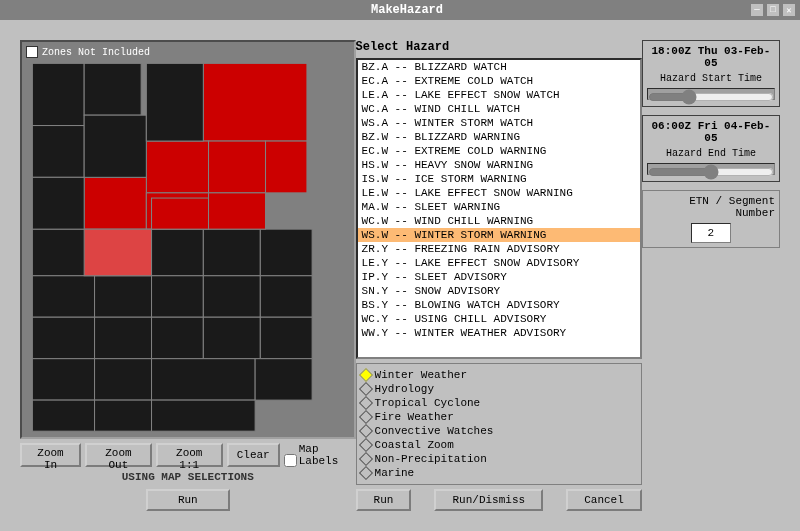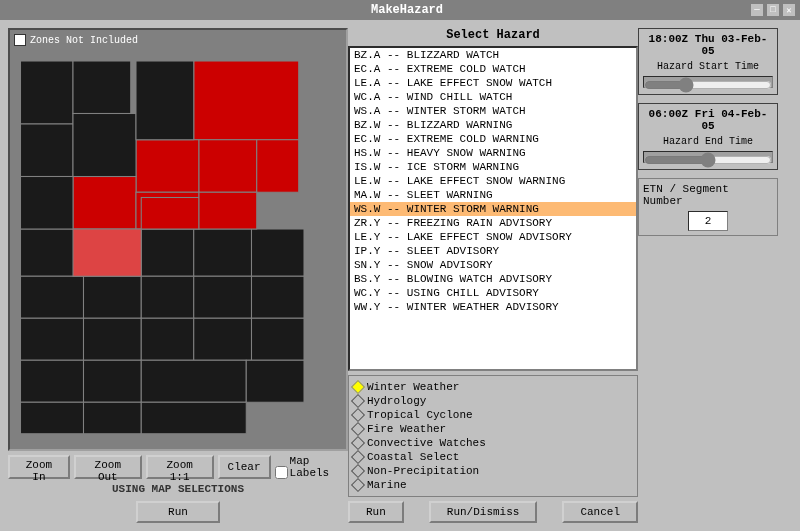--- a/index.html
+++ b/index.html
@@ -38,21 +38,21 @@
       font-size: 9px;
       cursor: pointer;
       display: flex;
       align-items: center;
       justify-content: center;
     }
 
     .main-content {
       display: flex;
       height: calc(531px - 20px);
-      padding: 8px;
+      padding: 20px;
       gap: 0;
     }
 
     
     .left-panel {
       width: 340px;
       display: flex;
       flex-direction: column;
       gap: 4px;
     }
@@ -121,21 +121,21 @@
 
     
     .middle-panel {
       width: 290px;
       display: flex;
       flex-direction: column;
       gap: 4px;
     }
 
     .select-hazard-label {
-      text-align: center;
+      text-align: left;
       font-size: 12px;
       font-weight: bold;
     }
 
     .hazard-listbox {
       flex: 1;
       background: white;
       border: 2px inset #808080;
       overflow-y: scroll;
       height: 340px;
@@ -231,21 +231,21 @@
     }
 
     .etn-box {
       background: #c0c0c0;
       border: 1px solid #808080;
       padding: 4px;
     }
 
     .etn-label {
       font-size: 11px;
-      text-align: left;
+      text-align: right;
       margin-bottom: 4px;
     }
 
     .etn-input {
       width: 40px;
       height: 20px;
       border: 1px inset #808080;
       background: white;
       font-size: 11px;
       text-align: center;
@@ -380,20 +380,21 @@
         <div class="hazard-item">EC.A -- EXTREME COLD WATCH</div>
         <div class="hazard-item">LE.A -- LAKE EFFECT SNOW WATCH</div>
         <div class="hazard-item">WC.A -- WIND CHILL WATCH</div>
         <div class="hazard-item">WS.A -- WINTER STORM WATCH</div>
         <div class="hazard-item">BZ.W -- BLIZZARD WARNING</div>
         <div class="hazard-item">EC.W -- EXTREME COLD WARNING</div>
         <div class="hazard-item">HS.W -- HEAVY SNOW WARNING</div>
         <div class="hazard-item">IS.W -- ICE STORM WARNING</div>
         <div class="hazard-item">LE.W -- LAKE EFFECT SNOW WARNING</div>
         <div class="hazard-item">MA.W -- SLEET WARNING</div>
+        <div class="hazard-item">WC.W -- WIND CHILL WARNING</div>
         <div class="hazard-item selected">WS.W -- WINTER STORM WARNING</div>
         <div class="hazard-item">ZR.Y -- FREEZING RAIN ADVISORY</div>
         <div class="hazard-item">LE.Y -- LAKE EFFECT SNOW ADVISORY</div>
         <div class="hazard-item">IP.Y -- SLEET ADVISORY</div>
         <div class="hazard-item">SN.Y -- SNOW ADVISORY</div>
         <div class="hazard-item">BS.Y -- BLOWING WATCH ADVISORY</div>
         <div class="hazard-item">WC.Y -- USING CHILL ADVISORY</div>
         <div class="hazard-item">WW.Y -- WINTER WEATHER ADVISORY</div>
       </div>
 
@@ -414,21 +415,21 @@
         <div class="category-item">
           <div class="radio-diamond"></div>
           <span class="category-label">Fire Weather</span>
         </div>
         <div class="category-item">
           <div class="radio-diamond"></div>
           <span class="category-label">Convective Watches</span>
         </div>
         <div class="category-item">
           <div class="radio-diamond"></div>
-          <span class="category-label">Coastal Select</span>
+          <span class="category-label">Coastal Zoom</span>
         </div>
         <div class="category-item">
           <div class="radio-diamond"></div>
           <span class="category-label">Non-Precipitation</span>
         </div>
         <div class="category-item">
           <div class="radio-diamond"></div>
           <span class="category-label">Marine</span>
         </div>
       </div>

